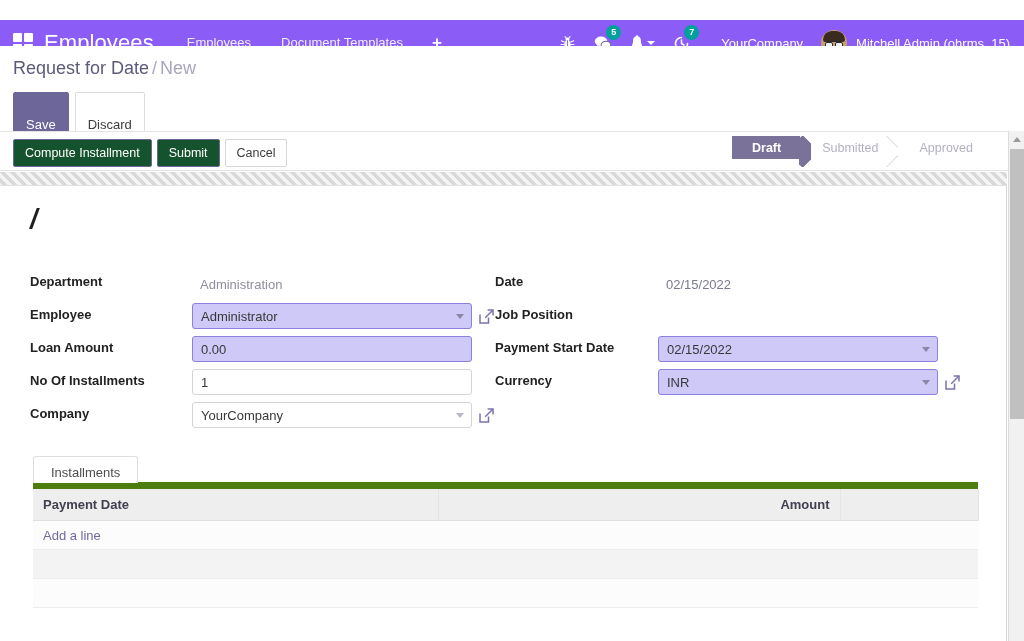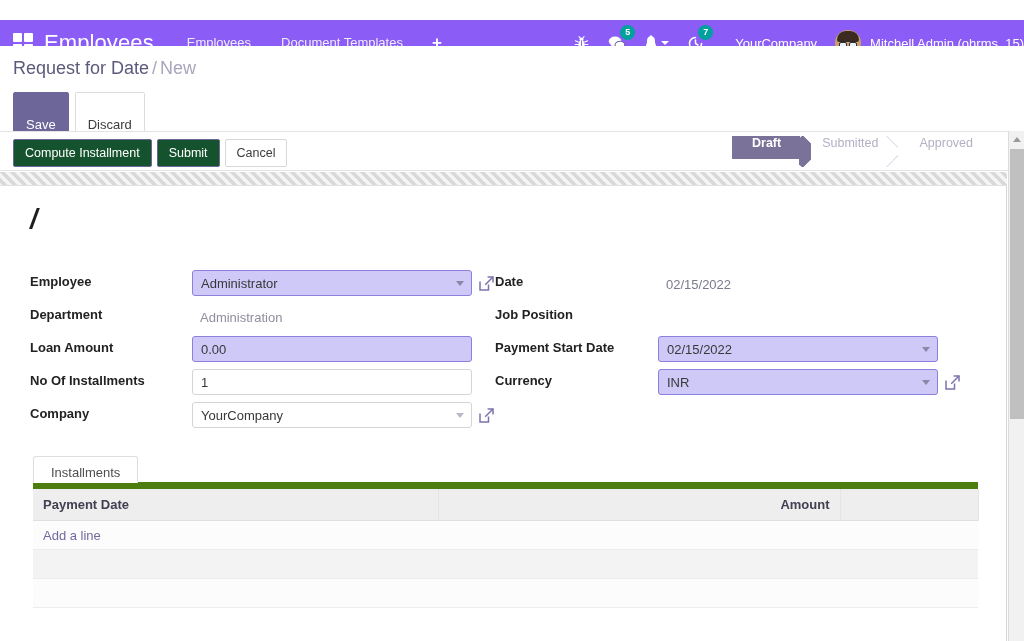--- a/index.html
+++ b/index.html
@@ -49,21 +49,21 @@
     font-size: 9px; font-weight: bold;
     min-width: 15px; height: 15px; line-height: 15px;
     border-radius: 8px; text-align: center; padding: 0 3px;
   }
   .caret-down {
     width: 0; height: 0; margin-left: 3px;
     border-left: 4px solid transparent; border-right: 4px solid transparent;
     border-top: 4px solid #ffffff;
   }
   .company-name { font-size: 13px; color: #ffffff; padding: 0 14px 0 22px; white-space: nowrap; }
-  .user-menu { display: flex; align-items: center; padding-left: 4px; }
+  .user-menu { display: flex; align-items: center; padding-right: 14px; padding-left: 4px; }
   .avatar {
     width: 26px; height: 26px; border-radius: 50%;
     margin-right: 9px; overflow: hidden; flex: none;
     background: #c9a06a; position: relative;
   }
   .avatar .face { position: absolute; left: 4px; top: 5px; width: 18px; height: 21px;
     border-radius: 50% 50% 45% 45%; background: #d39f77; }
   .avatar .hair { position: absolute; left: 2px; top: 1px; width: 22px; height: 11px;
     border-radius: 11px 11px 3px 3px; background: #3a2a20; }
   .avatar .glasses { position: absolute; left: 4px; top: 11px; width: 18px; height: 4px;
@@ -104,21 +104,21 @@
     border-bottom: 1px solid #e4e4e4;
   }
   .cp-buttons { position: absolute; left: 13px; top: 7px; display: flex; }
   .btn-sm { font-size: 12.5px; padding: 6px 11px; border-radius: 2px; cursor: pointer;
             border: 1px solid transparent; white-space: nowrap; font-family: "Liberation Sans", sans-serif; }
   .btn-sm.primary { background: #14532d; color: #ffffff; border-color: #6d6699; margin-right: 5px; }
   .btn-sm.secondary { background: #ffffff; color: #3c3c3c; border-color: #d8d8d8; }
 
   .statusbar { position: absolute; right: 16px; top: 4px; display: flex; height: 31px; }
   .stage {
-    position: relative; display: flex; align-items: flex-start;
+    position: relative; display: flex; align-items: center;
     height: 23px; padding: 0 19px 0 22px;
     font-size: 12.5px; color: #b3b0c4; background: transparent;
     white-space: nowrap;
   }
   .stage .arrow-r {
     position: absolute; right: -1px; top: 0; width: 15px; height: 31px;
     overflow: hidden; pointer-events: none;
   }
   .stage .arrow-r:before {
     content: ""; position: absolute; left: -8px; top: 4px;
@@ -339,40 +339,40 @@
 
   <div class="sheet-wrap">
 
     <div class="record-title">/</div>
 
     <div class="form-grid">
 
       <div class="col">
 
         <div class="f-row">
+          <div class="f-label">Department</div>
+          <div class="f-value">
+            <span class="readonly-val">Administration</span>
+          </div>
+        </div>
+
+        <div class="f-row">
           <div class="f-label">Employee</div>
           <div class="f-value">
             <span class="select-wrap">
               <input class="inp focused" value="Administrator" style="">
               <span class="select-caret"></span>
             </span>
             <span class="ext-link">
               <svg width="17" height="17" viewBox="0 0 17 17" aria-hidden="true">
                 <path d="M2 6.5 L2 15 L10.5 15 L10.5 9.5" fill="none" stroke="#7a74ad" stroke-width="1.5"></path>
                 <path d="M7.2 9.8 L15 2" fill="none" stroke="#7a74ad" stroke-width="1.5"></path>
                 <path d="M9.6 2 L15 2 L15 7.4" fill="none" stroke="#7a74ad" stroke-width="1.5"></path>
               </svg>
             </span>
-          </div>
-        </div>
-
-        <div class="f-row">
-          <div class="f-label">Department</div>
-          <div class="f-value">
-            <span class="readonly-val">Administration</span>
           </div>
         </div>
 
         <div class="f-row">
           <div class="f-label">Loan Amount</div>
           <div class="f-value">
             <input class="inp highlight" value="0.00" style="">
           </div>
         </div>
 

